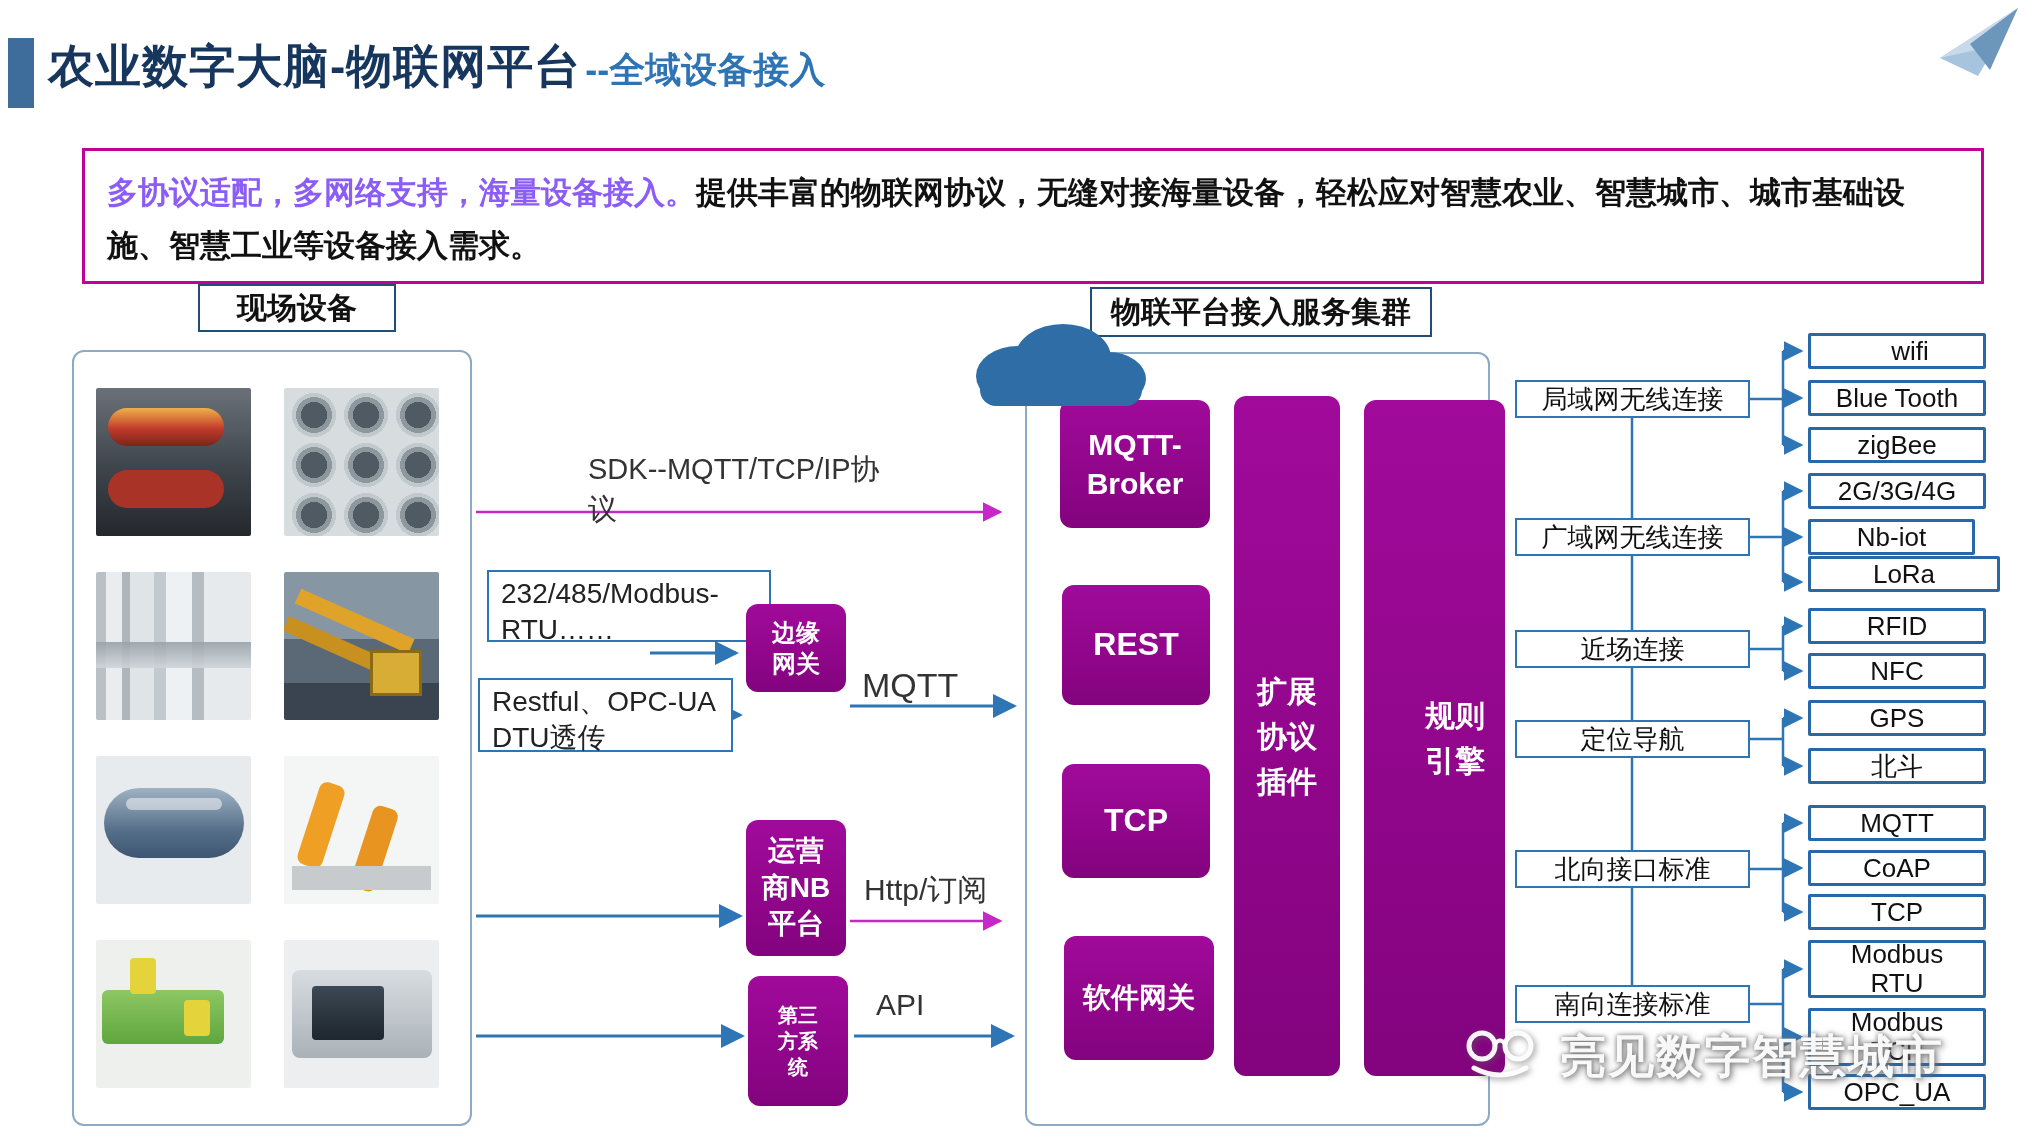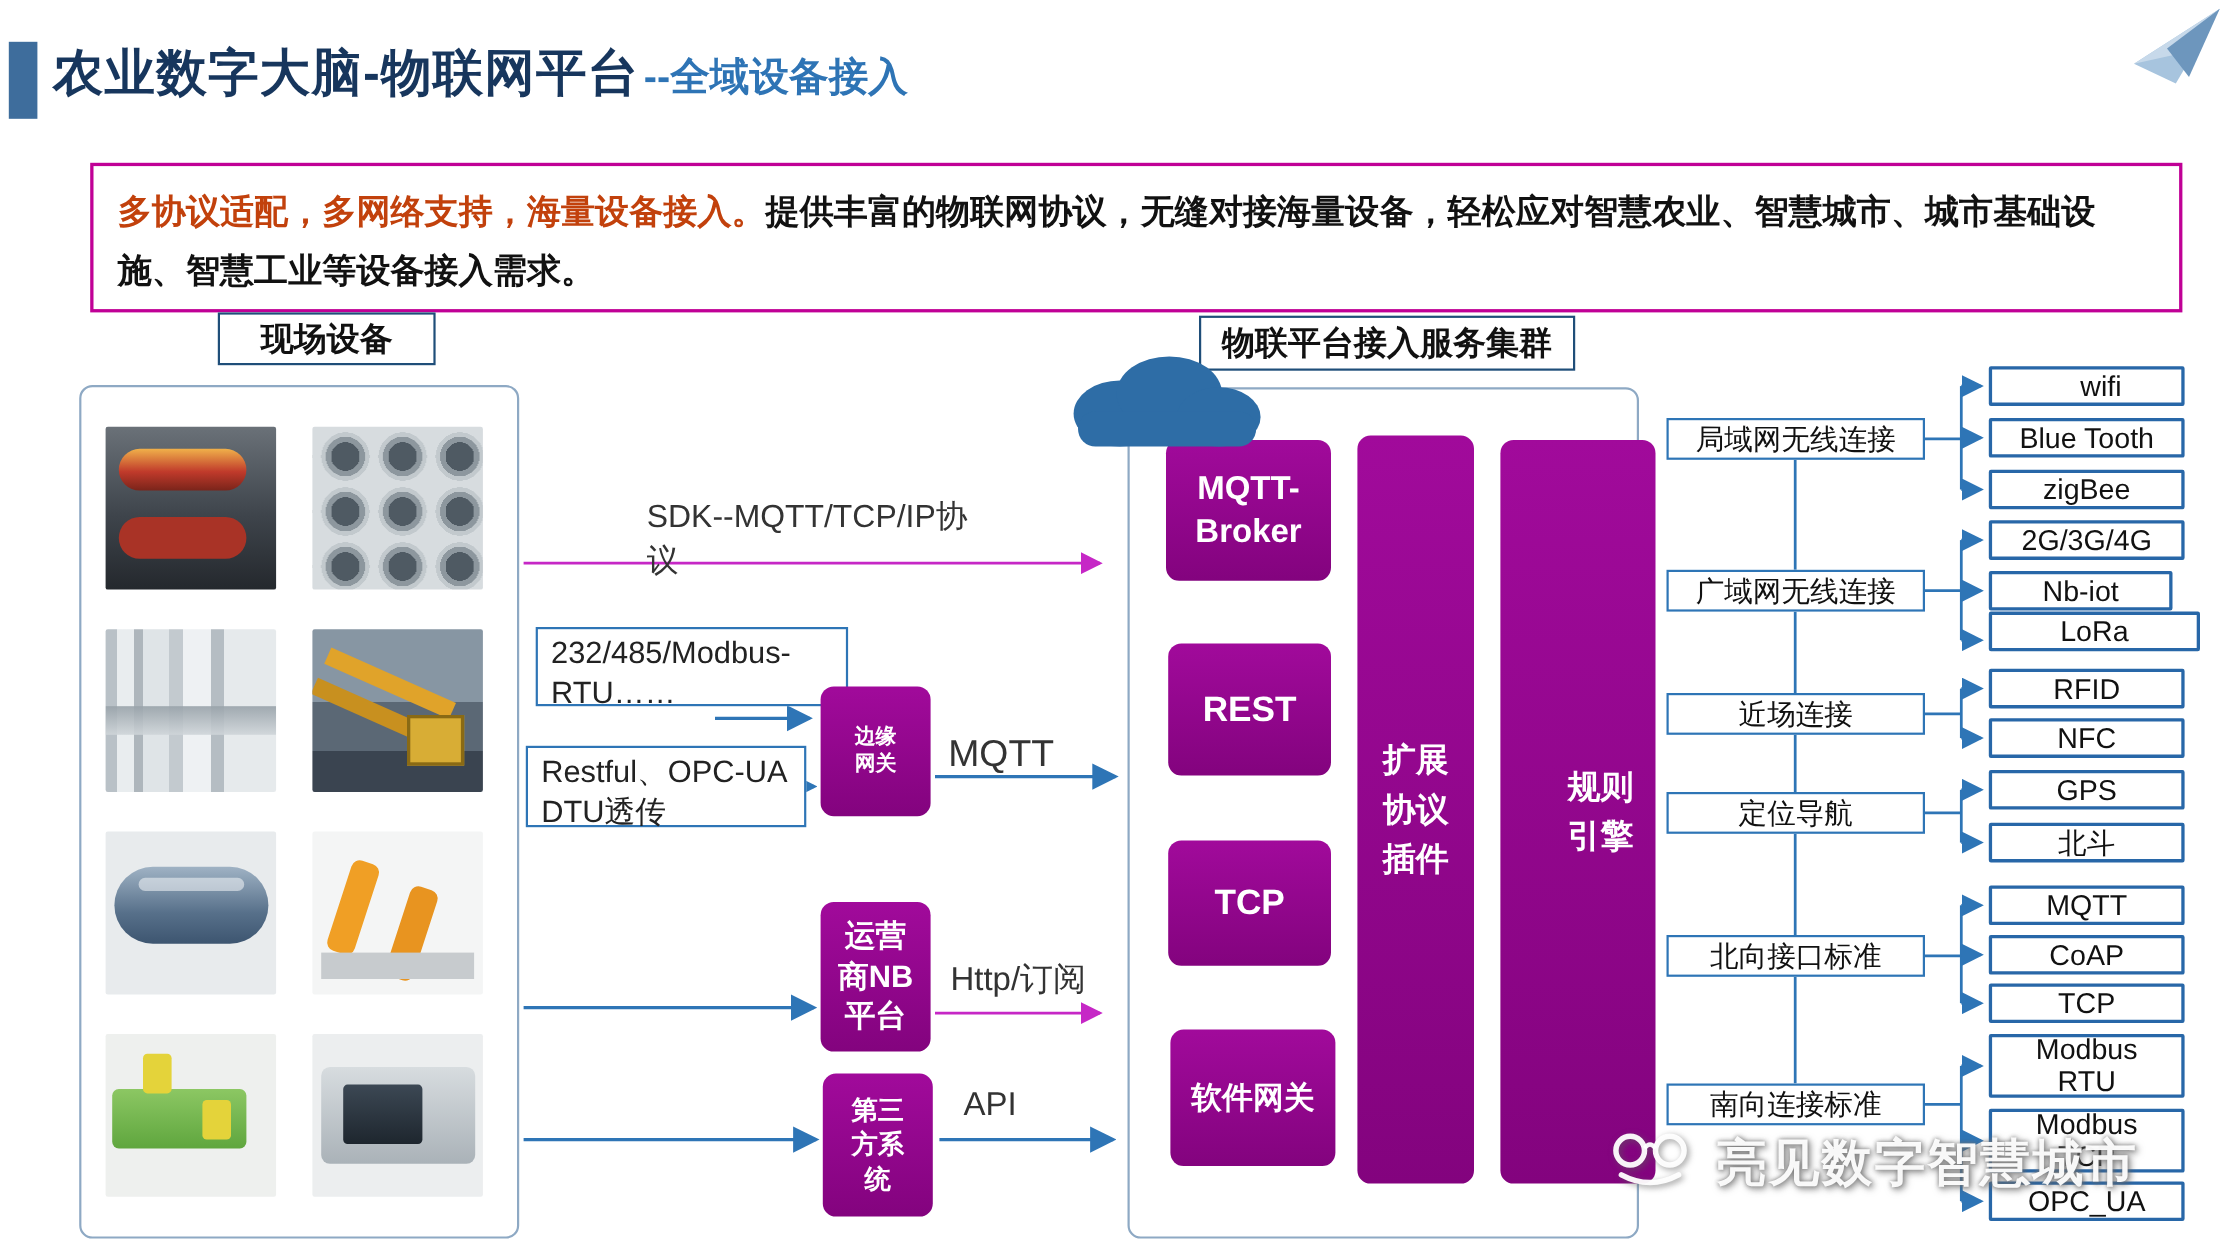--- a/index.html
+++ b/index.html
@@ -12,21 +12,21 @@
   .preline{white-space:pre-line;}
   
   .accent-bar{left:8px;top:38px;width:26px;height:70px;background:#3E6D9C;}
   .title-row{left:48px;top:36px;height:74px;display:flex;align-items:baseline;}
   .title-main{font-size:46px;font-weight:bold;color:#17365D;letter-spacing:1px;}
   .title-suffix{font-size:36px;font-weight:bold;color:#2E74B5;margin-left:4px;}
   
   .intro-box{left:82px;top:148px;width:1902px;height:136px;box-sizing:border-box;
     border:3px solid #C00096;padding:16px 22px;font-size:31px;font-weight:bold;
     line-height:1.7;color:#111;}
-  .intro-highlight{color:#c2410c;text-align:center;}
+  .intro-highlight{color:#8b5cf6;text-align:center;}
   
   .navy-label{border:2px solid #1F4E79;background:#fff;font-size:30px;font-weight:bold;color:#111;box-sizing:border-box;}
   
   .container-box{border:2px solid #8EA9C4;border-radius:12px;background:#fff;box-sizing:border-box;}
   
   .box-blue{border:3px solid #2867A8;background:#fff;font-size:26px;color:#111;box-sizing:border-box;border-radius:2px;}
   .box-blue-lab{border:2px solid #2E75B6;background:#fff;font-size:26px;color:#111;box-sizing:border-box;}
   .proto-box{border:2px solid #2E75B6;background:#fff;font-size:28px;color:#222;
     box-sizing:border-box;padding:4px 12px;line-height:1.3;}
   
@@ -163,28 +163,28 @@
   <line x1="1783" y1="1037" x2="1801" y2="1037" stroke="#2E75B6" stroke-width="2.5" marker-end="url(#am-blue)"></line>
   <line x1="1783" y1="1092" x2="1801" y2="1092" stroke="#2E75B6" stroke-width="2.5" marker-end="url(#am-blue)"></line>
 </svg>
 
 <div class="abs z6 mid-label preline" style="left:588px;top:450px;font-size:29px;">SDK--MQTT/TCP/IP协
 议</div>
 <div class="abs z6 proto-box preline" style="left:487px;top:570px;width:284px;height:72px;">232/485/Modbus-
 RTU……</div>
 <div class="abs z6 proto-box preline" style="left:478px;top:678px;width:255px;height:74px;">Restful、OPC-UA
 DTU透传</div>
-<div class="abs z6 purple flexc preline" style="left:746px;top:624px;width:100px;height:118px;font-size:19px;">边缘
+<div class="abs z6 purple flexc preline" style="left:746px;top:604px;width:100px;height:88px;font-size:24px;">边缘
 网关</div>
 <div class="abs z6 mid-label" style="left:862px;top:666px;font-size:34px;">MQTT</div>
 <div class="abs z6 purple flexc preline" style="left:746px;top:820px;width:100px;height:136px;font-size:28px;">运营
 商NB
 平台</div>
 <div class="abs z6 mid-label" style="left:864px;top:870px;font-size:30px;">Http/订阅</div>
-<div class="abs z6 purple flexc preline" style="left:748px;top:976px;width:100px;height:130px;font-size:24px;">第三
+<div class="abs z6 purple flexc preline" style="left:748px;top:976px;width:100px;height:130px;font-size:20px;">第三
 方系
 统</div>
 <div class="abs z6 mid-label" style="left:876px;top:988px;font-size:30px;">API</div>
 
 <div class="abs navy-label flexc z6" style="left:1090px;top:287px;width:342px;height:50px;">
   <span>物联平台接入服务集群</span>
 </div>
 <div class="abs container-box" style="left:1025px;top:352px;width:465px;height:774px;"></div>
 <div class="abs z7" style="left:958px;top:314px;">
   <svg width="200" height="100" viewBox="0 0 200 100">

